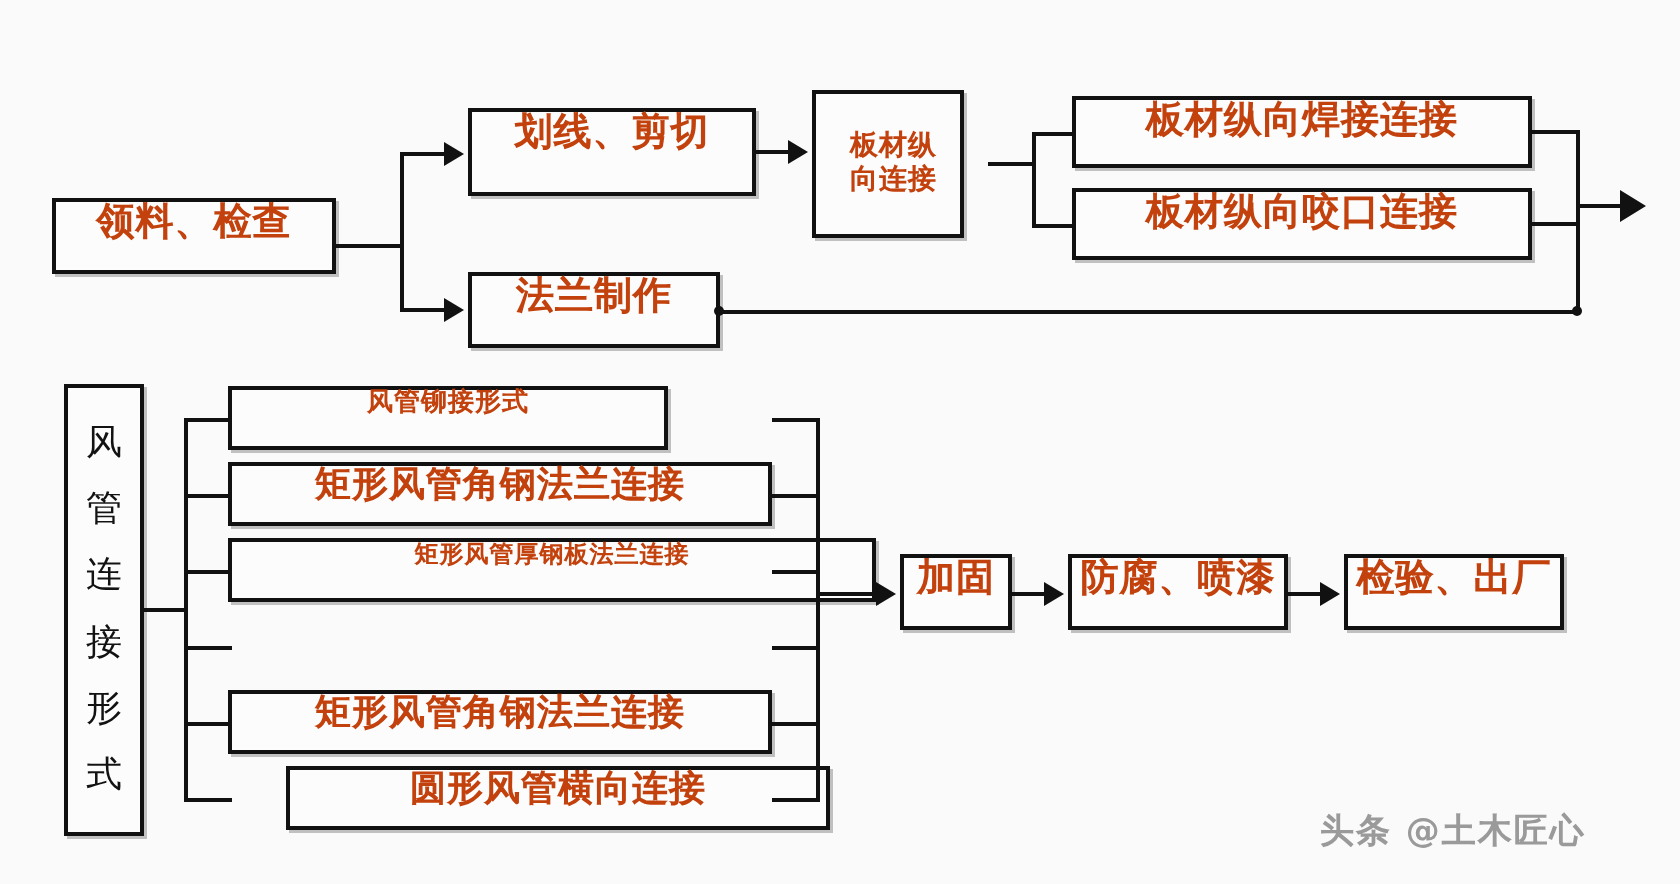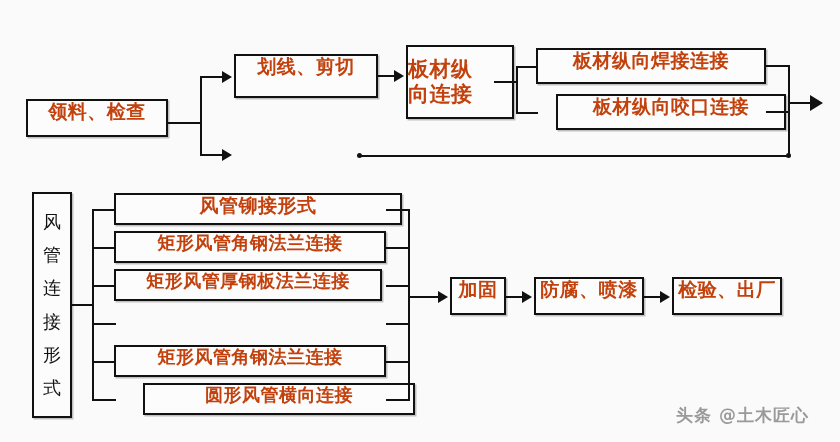--- a/index.html
+++ b/index.html
@@ -108,39 +108,42 @@
   <div class="ln hl" style="left:200px; top:76px; width:24px;"></div>
   <div class="arrow-r" style="left:222px; top:71px;"></div>
 
   <div class="ln hl" style="left:200px; top:154px; width:24px;"></div>
   <div class="arrow-r" style="left:222px; top:149px;"></div>
 
   <div class="box" style="left:234px; top:54px; width:144px; height:44px; font-size:19px;">
     <span>划线、剪切</span>
   </div>
 
+  <div class="box" style="left:234px; top:136px; width:126px; height:38px; font-size:19px;">
+    <span>法兰制作</span>
+  </div>
 
   <div class="ln hl" style="left:378px; top:75px; width:22px;"></div>
   <div class="arrow-r" style="left:394px; top:70px;"></div>
 
-  <div class="box two-line" style="left:406px; top:45px; width:108px; height:74px; font-size:21px;">
+  <div class="box two-line" style="left:406px; top:45px; width:76px; height:74px; font-size:14px;padding-left:17px;">
     <span>板材纵</span>
     <span>向连接</span>
   </div>
 
   <div class="ln hl" style="left:494px; top:81px; width:24px;"></div>
   <div class="ln vl" style="left:516px; top:66px; height:48px;"></div>
   <div class="ln hl" style="left:516px; top:66px; width:22px;"></div>
   <div class="ln hl" style="left:516px; top:112px; width:22px;"></div>
 
   <div class="box" style="left:536px; top:48px; width:230px; height:36px; font-size:19px;">
     <span>板材纵向焊接连接</span>
   </div>
 
-  <div class="box" style="left:536px; top:94px; width:230px; height:36px; font-size:19px;margin-left:20px;">
+  <div class="box" style="left:536px; top:94px; width:230px; height:36px; font-size:19px;">
     <span>板材纵向咬口连接</span>
   </div>
 
   <div class="ln hl" style="left:766px; top:65px; width:24px;"></div>
   <div class="ln hl" style="left:766px; top:111px; width:24px;"></div>
   <div class="ln vl" style="left:788px; top:65px; height:92px;"></div>
 
   <div class="ln hl" style="left:788px; top:102px; width:26px;"></div>
   <div class="arrow-r big" style="left:810px; top:95px;"></div>
 
@@ -159,27 +162,27 @@
 
   <div class="ln hl" style="left:72px; top:304px; width:22px;"></div>
   <div class="ln vl" style="left:92px; top:209px; height:192px;"></div>
   <div class="ln hl" style="left:92px; top:209px; width:24px;"></div>
   <div class="ln hl" style="left:92px; top:247px; width:24px;"></div>
   <div class="ln hl" style="left:92px; top:285px; width:24px;"></div>
   <div class="ln hl" style="left:92px; top:323px; width:24px;"></div>
   <div class="ln hl" style="left:92px; top:361px; width:24px;"></div>
   <div class="ln hl" style="left:92px; top:399px; width:24px;"></div>
 
-  <div class="box" style="left:114px; top:193px; width:288px; height:32px; font-size:19px;">
+  <div class="box" style="left:114px; top:193px; width:220px; height:32px; font-size:13px;">
     <span>风管铆接形式</span>
   </div>
   <div class="box" style="left:114px; top:231px; width:272px; height:32px; font-size:18px;">
     <span>矩形风管角钢法兰连接</span>
   </div>
-  <div class="box" style="left:114px; top:269px; width:268px; height:32px; font-size:18px;">
+  <div class="box" style="left:114px; top:269px; width:324px; height:32px; font-size:12px;">
     <span>矩形风管厚钢板法兰连接</span>
   </div>
   <div class="box" style="left:114px; top:345px; width:272px; height:32px; font-size:18px;">
     <span>矩形风管角钢法兰连接</span>
   </div>
   <div class="box" style="left:114px; top:383px; width:272px; height:32px; font-size:18px;margin-left:29px;">
     <span>圆形风管横向连接</span>
   </div>
 
   <div class="ln hl" style="left:386px; top:209px; width:24px;"></div>
@@ -204,15 +207,15 @@
     <span>防腐、喷漆</span>
   </div>
 
   <div class="ln hl" style="left:644px; top:296px; width:20px;"></div>
   <div class="arrow-r" style="left:660px; top:291px;"></div>
 
   <div class="box" style="left:672px; top:277px; width:110px; height:38px; font-size:19px;">
     <span>检验、出厂</span>
   </div>
 
-  <div id="watermark" style="left:676px; top:404px; font-size:17px;">头条 @土木匠心</div>
+  <div id="watermark" style="left:660px; top:404px; font-size:17px;">头条 @土木匠心</div>
 
 </div>
 
 </body></html>

